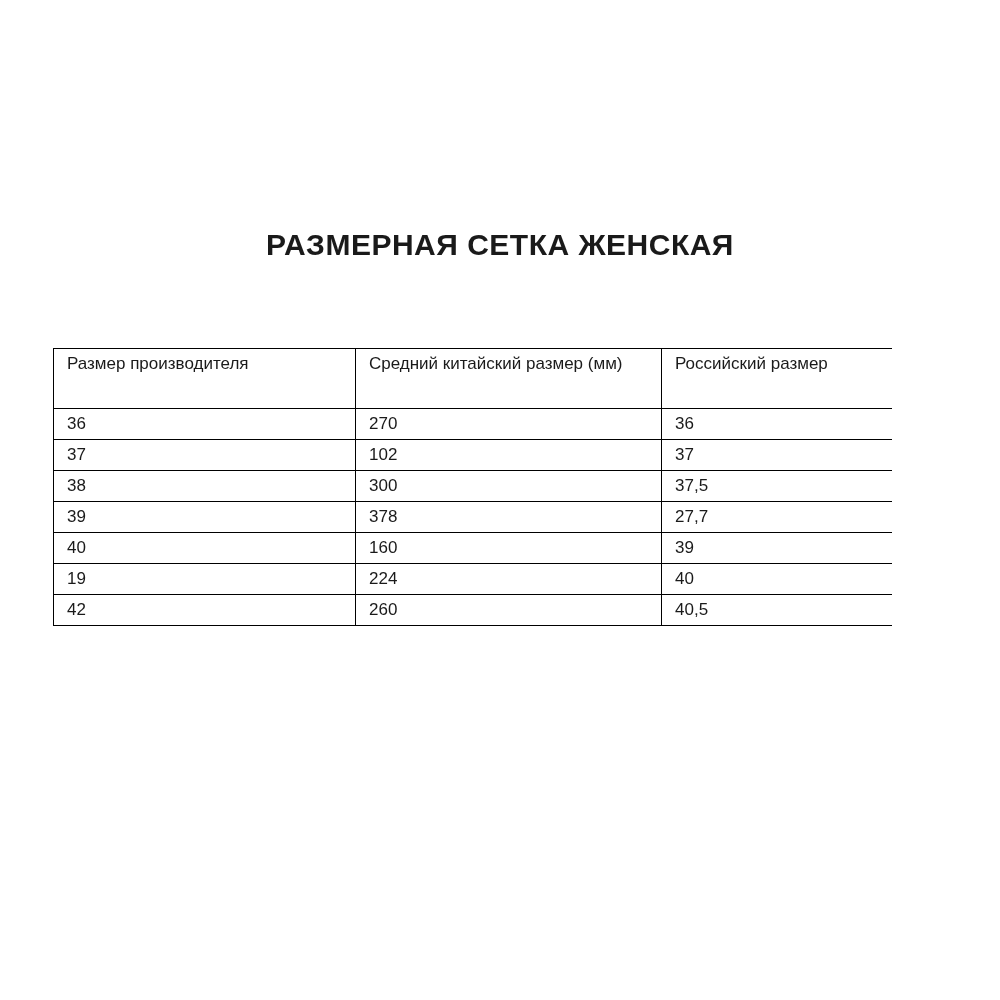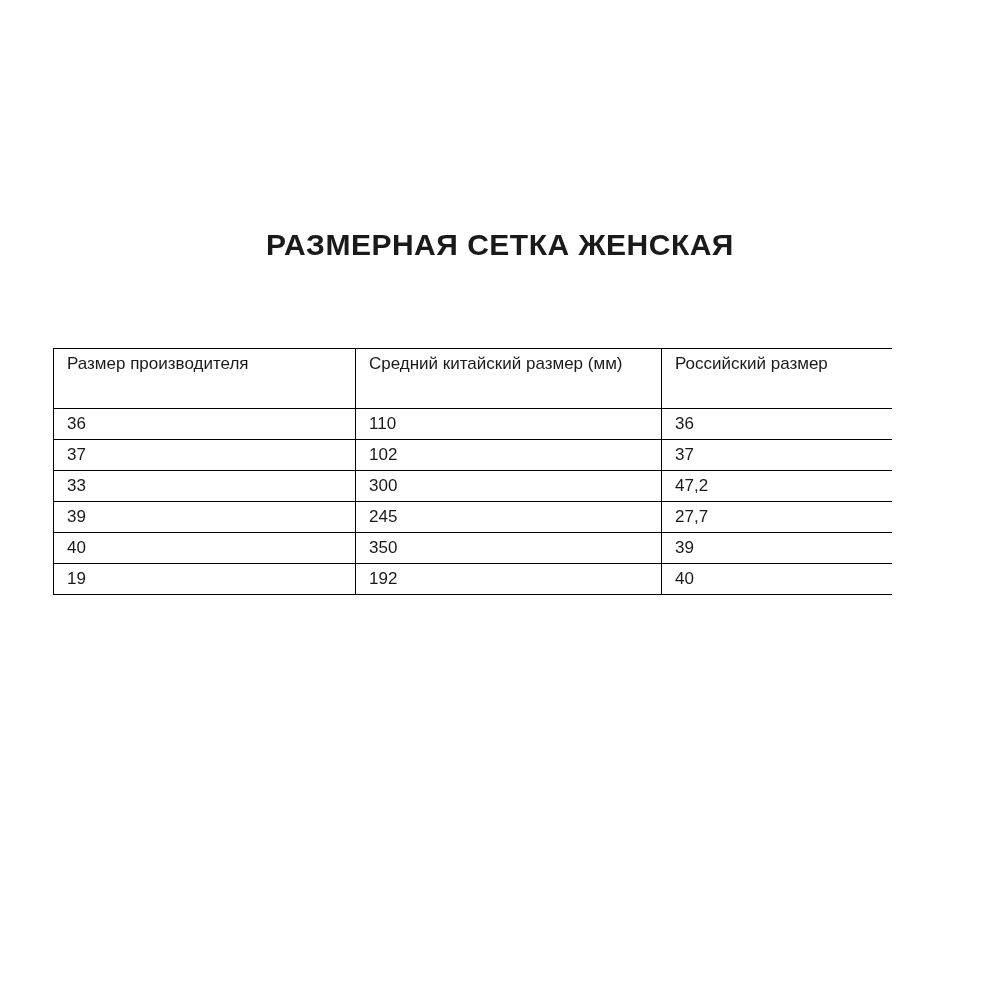--- a/index.html
+++ b/index.html
@@ -73,43 +73,48 @@
     <thead>
       <tr>
         <th>Размер производителя</th>
         <th>Средний китайский размер (мм)</th>
         <th>Российский размер</th>
       </tr>
     </thead>
     <tbody id="table-body">
         <tr>
           <td>36</td>
-          <td>110</td>
+          <td>270</td>
           <td>36</td>
         </tr>
         <tr>
           <td>37</td>
           <td>102</td>
           <td>37</td>
         </tr>
         <tr>
-          <td>33</td>
+          <td>38</td>
           <td>300</td>
-          <td>47,2</td>
+          <td>37,5</td>
         </tr>
         <tr>
           <td>39</td>
-          <td>245</td>
+          <td>378</td>
           <td>27,7</td>
         </tr>
         <tr>
           <td>40</td>
-          <td>350</td>
+          <td>160</td>
           <td>39</td>
         </tr>
         <tr>
           <td>19</td>
-          <td>192</td>
+          <td>224</td>
           <td>40</td>
+        </tr>
+        <tr>
+          <td>42</td>
+          <td>260</td>
+          <td>40,5</td>
         </tr>
       </tbody>
   </table>
 </div>
 
 </body></html>

